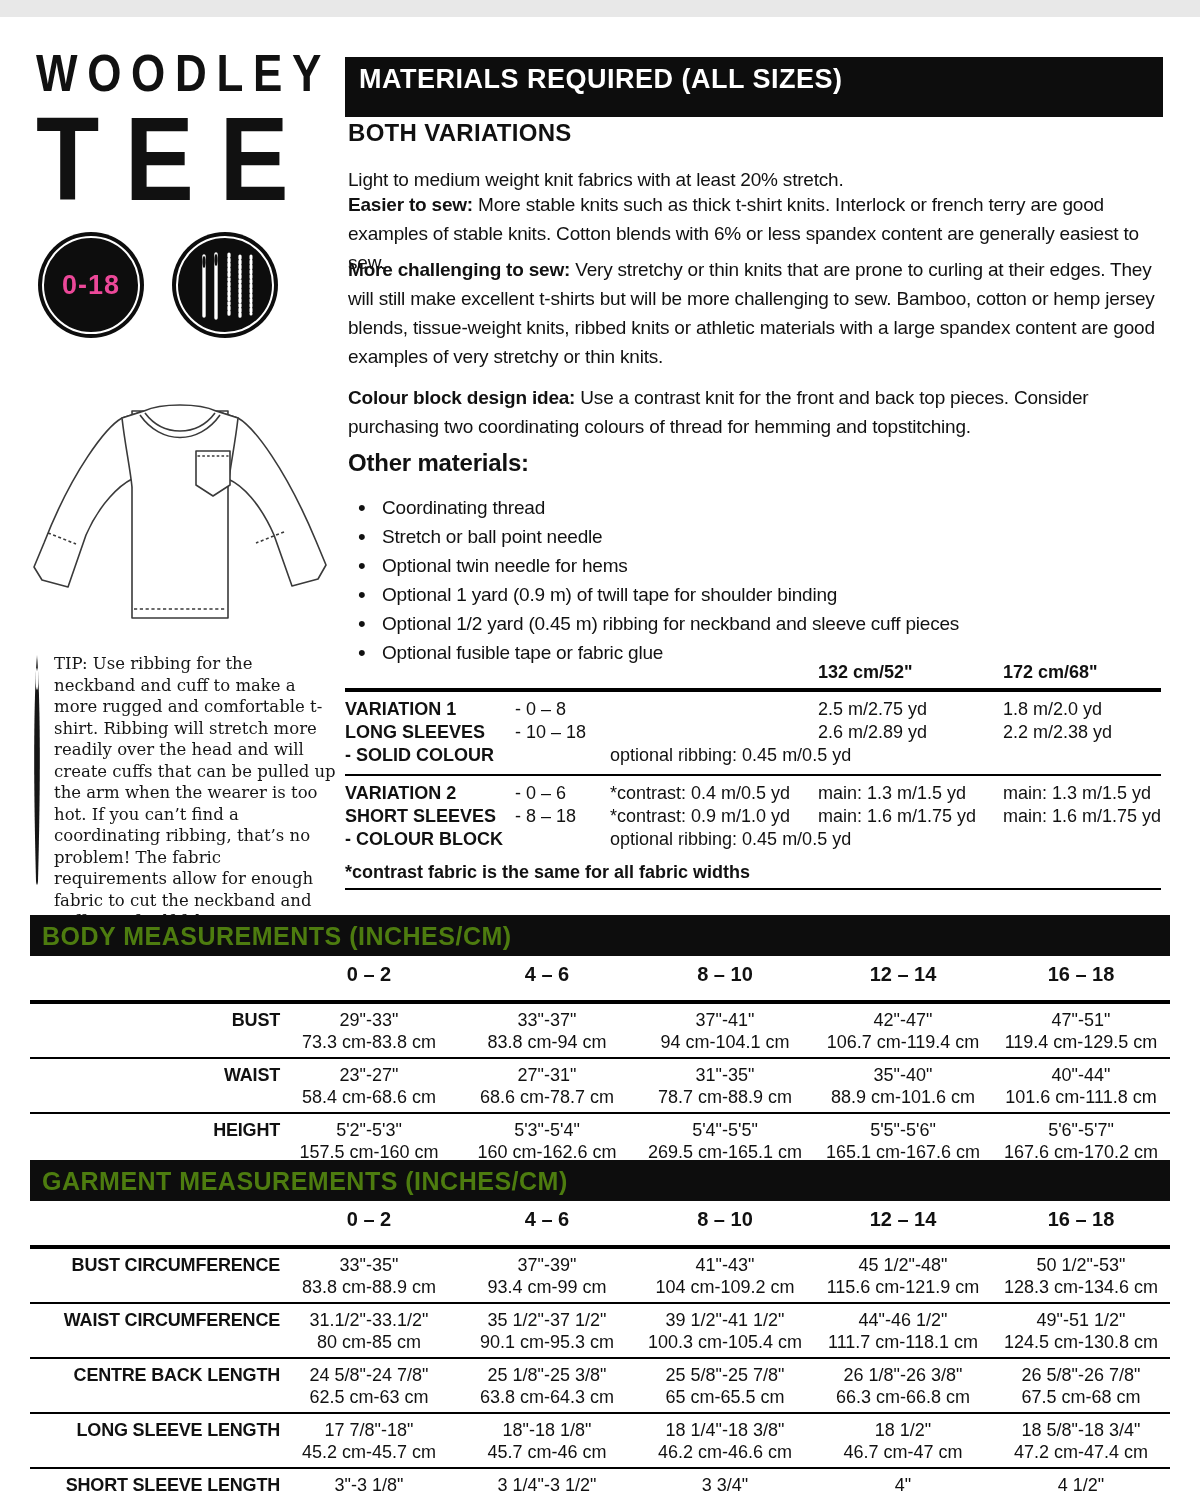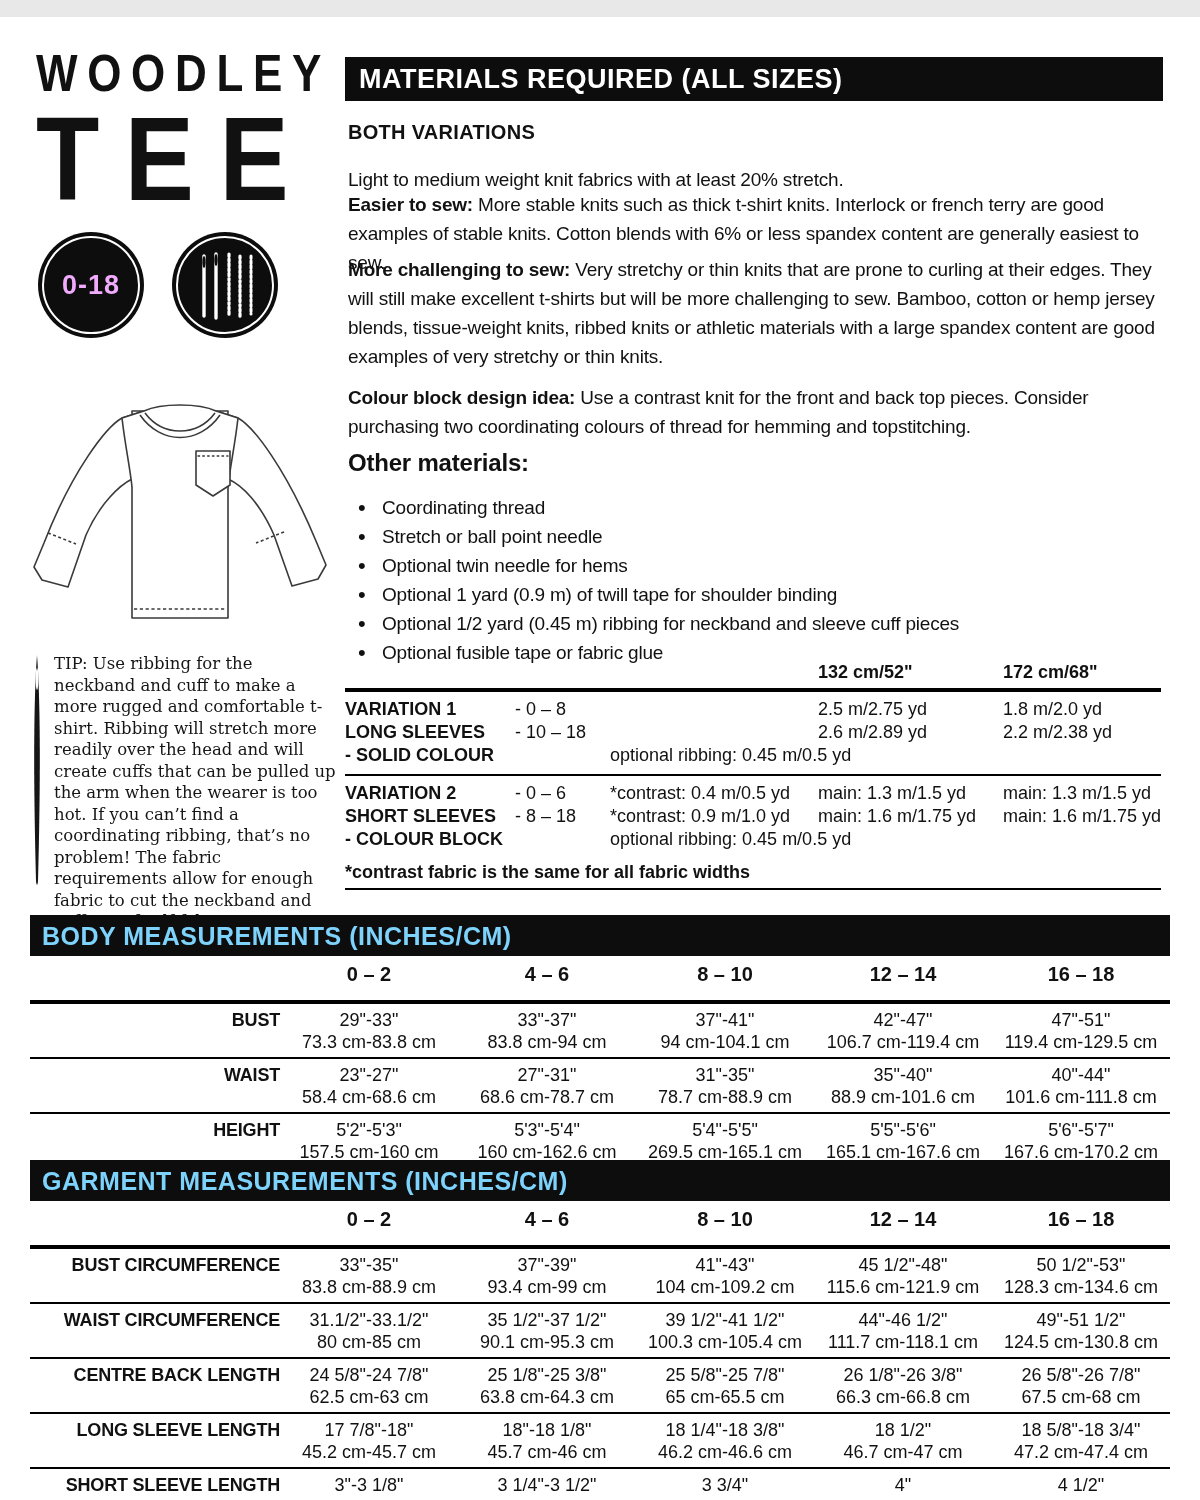--- a/index.html
+++ b/index.html
@@ -19,39 +19,39 @@
     margin-top:2px; transform:scale(0.85,0.98); transform-origin:left top; white-space:nowrap;
   }
   .badges { position:absolute; left:38px; top:215px; display:flex; gap:28px; }
   .badge {
     position:relative; width:106px; height:106px; border-radius:50%;
     background:#0d0d0d; display:flex; align-items:center; justify-content:center;
   }
   .badge::after {
     content:""; position:absolute; inset:4px; border:2.5px solid #fff; border-radius:50%;
   }
-  .badge-text { color:#f0abfc; font-weight:700; font-size:27px; letter-spacing:1px; z-index:1; }
+  .badge-text { color:#ec4899; font-weight:700; font-size:27px; letter-spacing:1px; z-index:1; }
   .tshirt { position:absolute; left:28px; top:358px; }
   .tipbox {
     position:absolute; left:30px; top:636px; width:308px; display:flex; gap:10px;
   }
   .tip-text {
     font-family:"DejaVu Serif","Liberation Serif",serif; font-size:16.5px; line-height:21.5px;
     color:#161616;
   }
   
   .mat-bar {
-    position:absolute; left:345px; top:40px; width:818px; height:44px;
+    position:absolute; left:345px; top:40px; width:818px; height:60px;
     background:#0d0d0d; color:#fff; font-weight:700; font-size:27px;
     line-height:45px; padding-left:14px; box-sizing:border-box; letter-spacing:0.5px;
     white-space:nowrap;
   }
   .rc { position:absolute; left:348px; width:816px; font-size:19px; line-height:29px; letter-spacing:-0.2px; }
   .rc b { letter-spacing:-0.2px; }
-  .sub-h { font-weight:700; font-size:20px; letter-spacing:0.3px; }
+  .sub-h { font-weight:700; font-size:24px; letter-spacing:0.3px; }
   .other-h { font-weight:700; font-size:24px; }
   ul.mat-list { margin:0; padding:0 0 0 8px; list-style:none; }
   ul.mat-list li { position:relative; padding-left:26px; line-height:29px; }
   ul.mat-list li::before {
     content:"•"; position:absolute; left:2px; top:0; font-size:22px;
   }
   
   .ftable { position:absolute; left:345px; top:645px; width:816px; font-size:18px; }
   .fgrid { display:grid; grid-template-columns:170px 95px 208px 185px 1fr; }
   .fhead { font-weight:700; padding-bottom:5px; }
@@ -61,21 +61,21 @@
   .fcell { white-space:nowrap; }
   .fbold { font-weight:700; }
   .fspan2 { grid-column:1 / 3; }
   .fspan3 { grid-column:3 / 6; }
   .ffoot {
     font-weight:700; line-height:24px; padding:2px 0 4px;
   }
   
   .mtable { position:absolute; left:30px; width:1140px; }
   .mbar {
-    height:41px; background:#0d0d0d; color:#7dd3fc; font-weight:700; font-size:25px;
+    height:41px; background:#0d0d0d; color:#4d7c0f; font-weight:700; font-size:25px;
     line-height:42px; padding-left:12px; letter-spacing:0.5px; white-space:nowrap;
   }
   .msizes {
     display:grid; grid-template-columns:250px repeat(5,1fr);
     font-weight:700; font-size:20px; text-align:center; padding:7px 0 14px;
   }
   .mrows { border-top:4px solid #000; }
   .mrow {
     display:grid; grid-template-columns:250px repeat(5,1fr);
     padding:5px 0 4px; border-bottom:2px solid #000; font-size:18px; line-height:22px;

